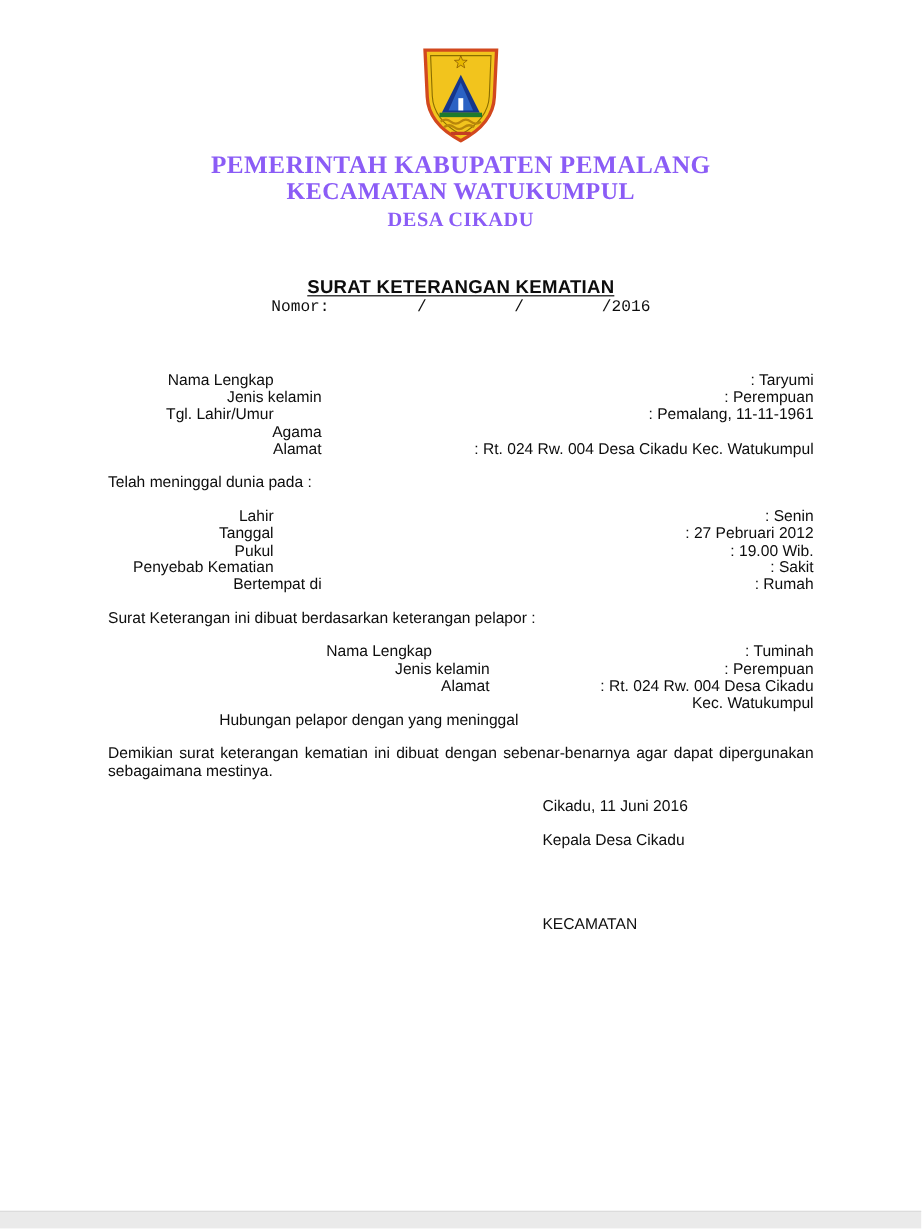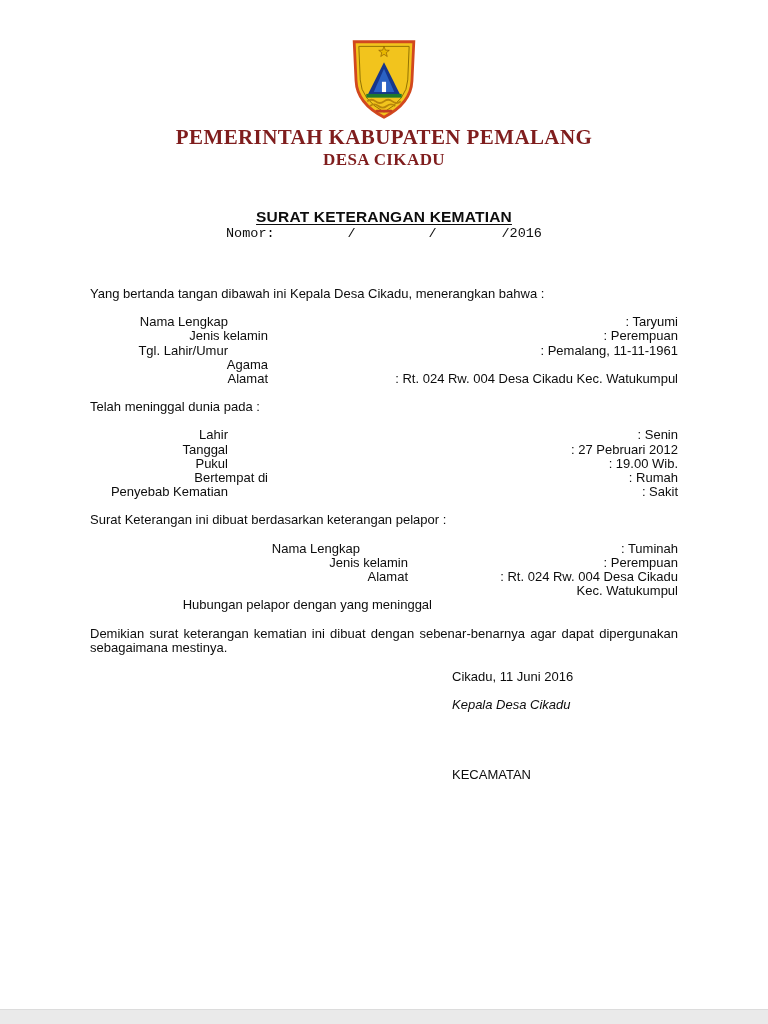--- a/index.html
+++ b/index.html
@@ -12,21 +12,21 @@
     font-family: "Liberation Sans", sans-serif;
     font-size: 13px;
     line-height: 14.2px;
     color: #0d0d0d;
     overflow: hidden;
   }
   .content { padding: 38px 90px 0 90px; }
 
   .emblem { display: block; margin: 0 auto 6px auto; }
 
-  .hdr { text-align: center; font-family: "Liberation Serif", serif; font-weight: bold; color: #7f1d1d; }
+  .hdr { text-align: center; font-family: "Liberation Serif", serif; font-weight: bold; color: #8b5cf6; }
   .hdr1 { font-size: 21px; line-height: 23px; letter-spacing: 0.4px; }
   .hdr2 { font-size: 20px; line-height: 23px; letter-spacing: 0.4px; }
   .hdr3 { font-size: 17px; line-height: 22px; letter-spacing: 0.4px; }
 
   .titleblock { margin-top: 37px; text-align: center; }
   .doc-title {
     font-weight: bold;
     font-size: 15.5px;
     line-height: 17px;
     letter-spacing: 0.2px;
@@ -45,21 +45,21 @@
   .lbl { flex: 0 0 auto; }
   .val { flex: 1 1 auto; }
   .w138 { flex-basis: 138px; }
   .w178 { flex-basis: 178px; }
   .w270 { flex-basis: 270px; }
   .w318 { flex-basis: 318px; }
   .w342 { flex-basis: 342px; }
   .cont-line { margin-left: 282px; }
 
   .signature { margin-top: 15px; margin-left: 362px; }
-  .sig-role { margin-top: 14px; font-style: italic; }
+  .sig-role { margin-top: 14px; }
   .sig-name { margin-top: 56px; }
 
   .page-edge {
     position: absolute;
     left: 0; right: 0; bottom: 0;
     height: 14px;
     background: #eaeaea;
     border-top: 1px solid #dcdcdc;
   }
 </style>
@@ -77,31 +77,31 @@
       <polygon points="40,33 51,58 29,58" fill="#2B62C4"></polygon>
       <rect x="37.8" y="47" width="4.4" height="11" fill="#ffffff"></rect>
       <rect x="21" y="60" width="38" height="4" fill="#1F7A2D"></rect>
       <path d="M22 68 q4.5 -3.5 9 0 t9 0 t9 0 t9 0" fill="none" stroke="#B8860B" stroke-width="2"></path>
       <path d="M25 73 q4.5 -3.5 9 0 t9 0 t9 0" fill="none" stroke="#B8860B" stroke-width="2"></path>
       <rect x="31" y="77" width="18" height="3" rx="1" fill="#C43C23"></rect>
     </svg>
 
     <div class="hdr">
       <div class="hdr1">PEMERINTAH KABUPATEN PEMALANG</div>
+      <div class="hdr2">KECAMATAN WATUKUMPUL</div>
       <div class="hdr3">DESA CIKADU</div>
     </div>
 
     <div class="titleblock">
       <div class="doc-title">SURAT KETERANGAN KEMATIAN</div>
       <div class="doc-number">Nomor:         /         /        /2016</div>
     </div>
 
     <div class="bodytext">
 
-      <p class="just">Yang bertanda tangan dibawah ini Kepala Desa Cikadu, menerangkan bahwa :</p>
 
       <div class="rows">
         <div class="row">
           <span class="lbl w138">Nama Lengkap</span>
           <span class="val">: Taryumi</span>
         </div>
         <div class="row">
           <span class="lbl w178">Jenis kelamin</span>
           <span class="val">: Perempuan</span>
         </div>
@@ -127,26 +127,26 @@
         </div>
         <div class="row">
           <span class="lbl w138">Tanggal</span>
           <span class="val">: 27 Pebruari 2012</span>
         </div>
         <div class="row">
           <span class="lbl w138">Pukul</span>
           <span class="val">: 19.00 Wib.</span>
         </div>
         <div class="row">
+          <span class="lbl w138">Penyebab Kematian</span>
+          <span class="val">: Sakit</span>
+        </div>
+        <div class="row">
           <span class="lbl w178">Bertempat di</span>
           <span class="val">: Rumah</span>
-        </div>
-        <div class="row">
-          <span class="lbl w138">Penyebab Kematian</span>
-          <span class="val">: Sakit</span>
         </div>
       </div>
 
       <p>Surat Keterangan ini dibuat berdasarkan keterangan pelapor :</p>
 
       <div class="rows">
         <div class="row">
           <span class="lbl w270">Nama Lengkap</span>
           <span class="val">: Tuminah</span>
         </div>

